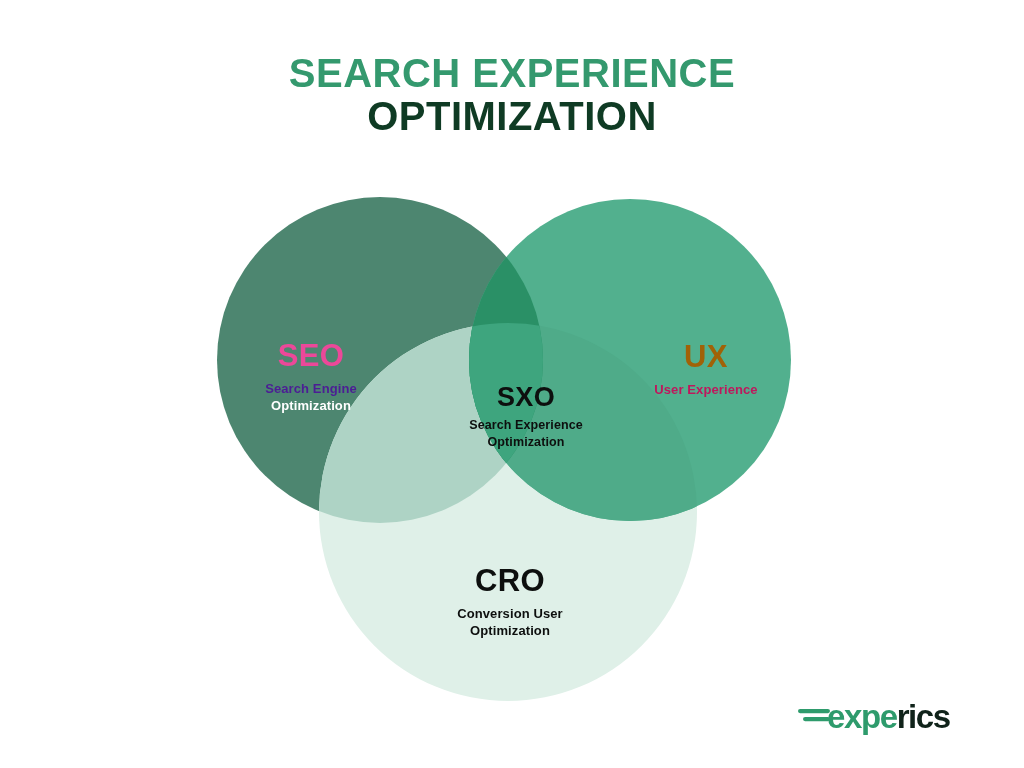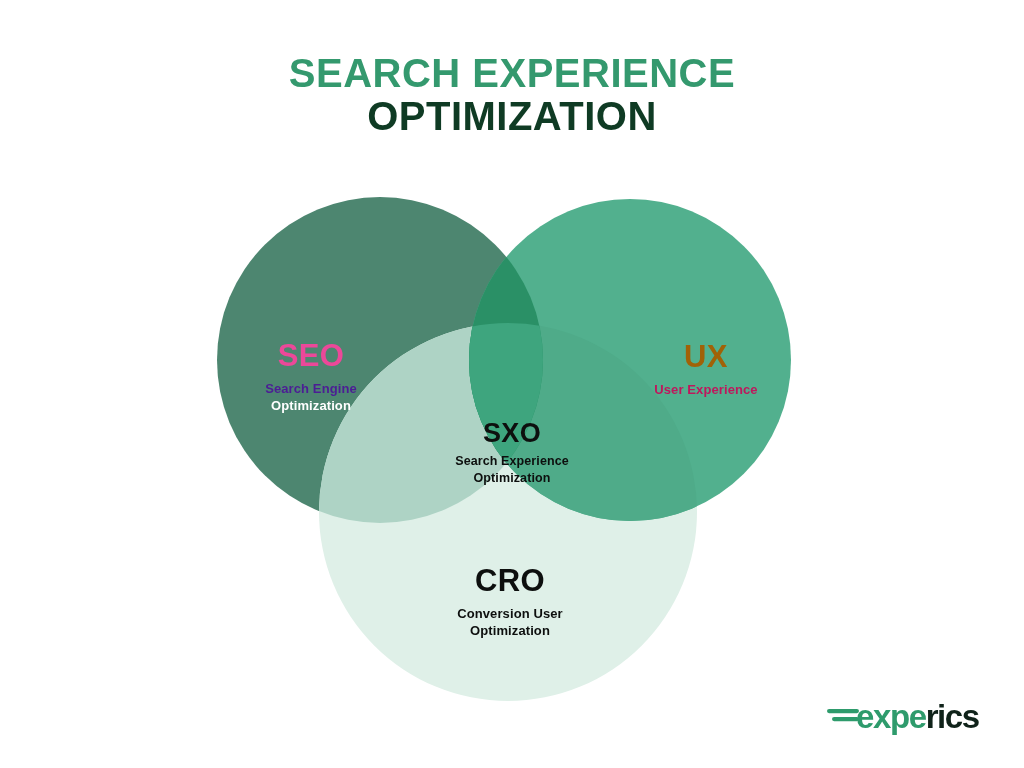--- a/index.html
+++ b/index.html
@@ -92,45 +92,44 @@
 
   #label-ux {
     left: 617px;
     top: 341px;
     width: 178px;
   }
   #label-ux .lbl-title,
   #label-ux .lbl-sub { color: #0d0f0e; }
 
   #label-sxo {
-    left: 422px;
+    left: 436px;
     top: 383px;
     width: 180px;
-    margin-top: 36px;
   }
   #label-sxo .lbl-title {
     font-size: 27px;
     margin-bottom: 6px;
   }
   #label-sxo .lbl-title,
   #label-sxo .lbl-sub { color: #0d0f0e; }
   #label-sxo .lbl-sub { font-size: 12.5px; }
 
   #label-cro {
     left: 420px;
     top: 565px;
     width: 180px;
   }
   #label-cro .lbl-title,
   #label-cro .lbl-sub { color: #0d0f0e; }
 
   
   .logo {
     position: absolute;
-    left: 827px;
+    left: 798px;
     top: 696px;
     width: 160px;
     height: 46px;
   }
   .logo svg { display: block; }
   .logo-text {
     position: absolute;
     left: 29px;
     top: 1px;
     font-family: "Liberation Sans", sans-serif;

